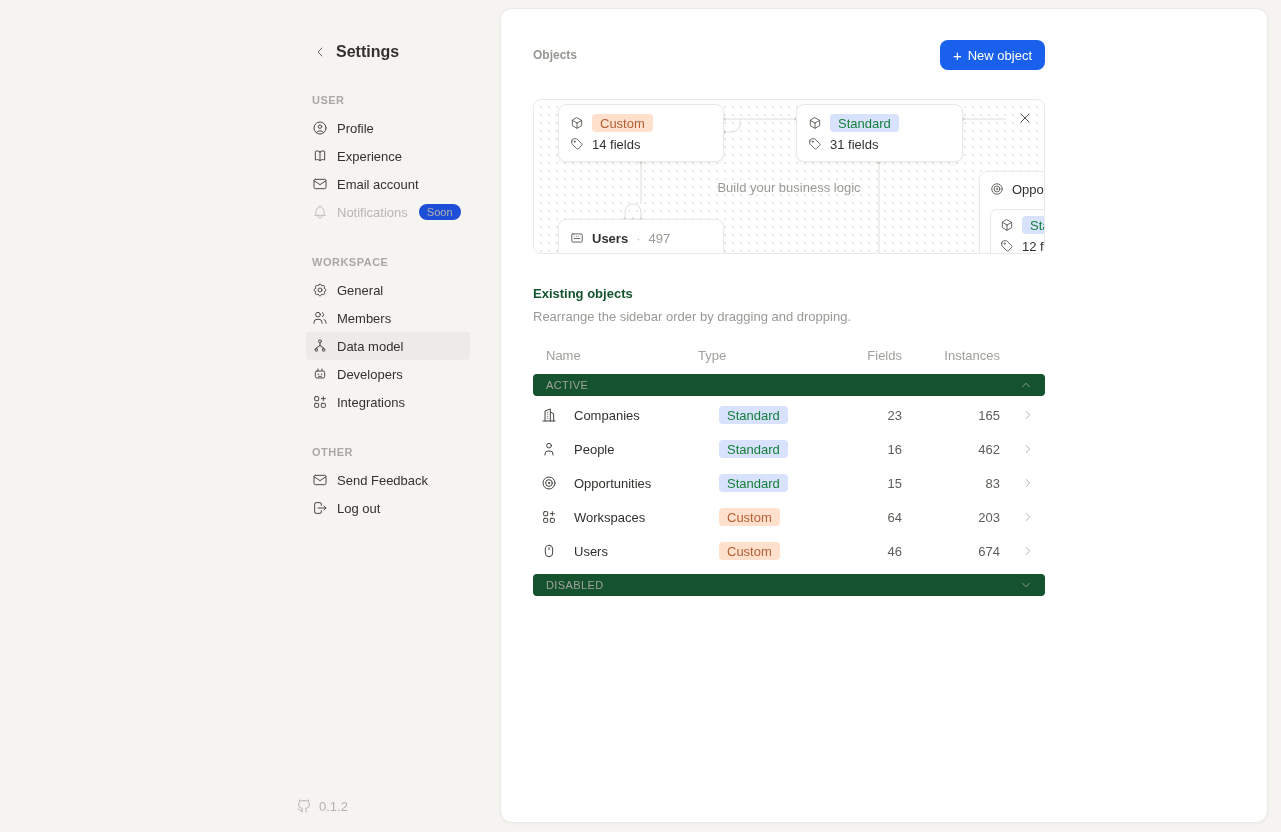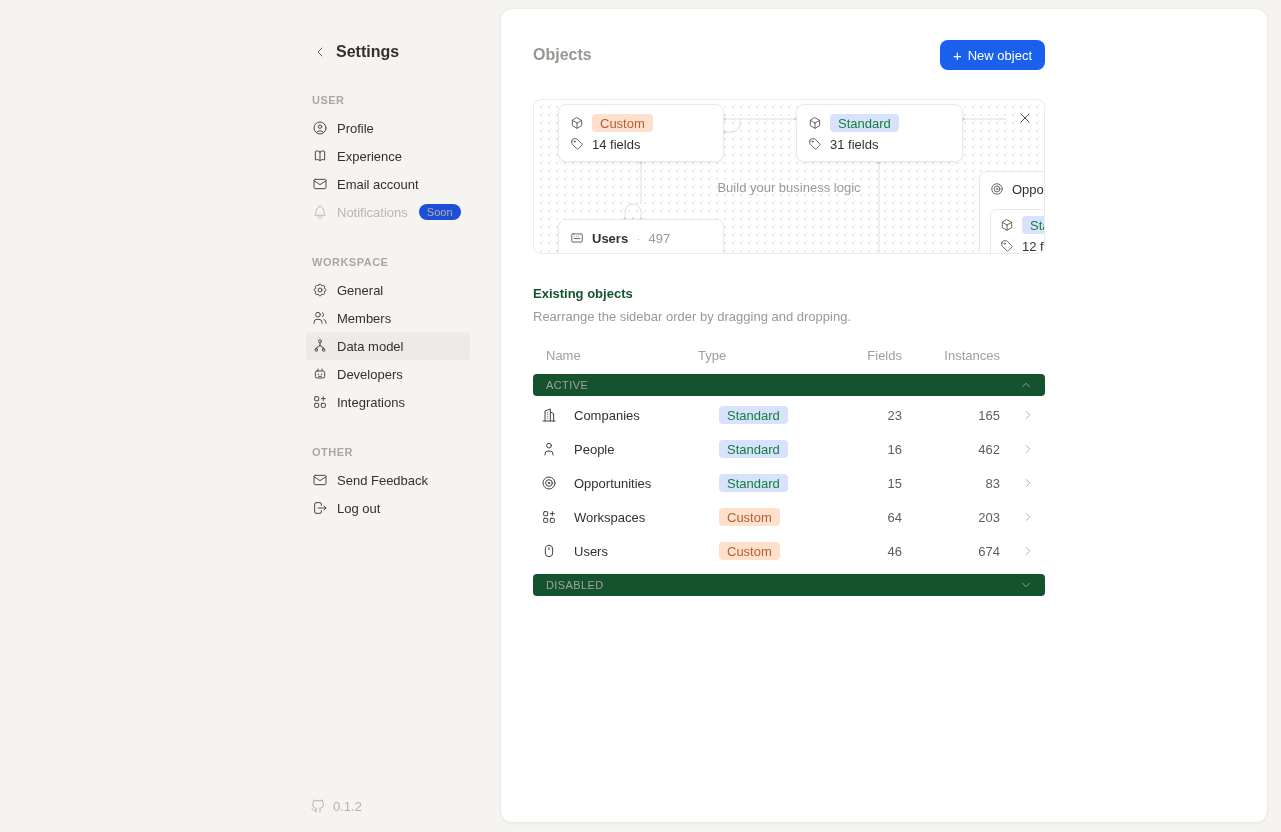--- a/index.html
+++ b/index.html
@@ -20,32 +20,32 @@
   .side-title svg { color:#66645f; cursor:pointer; }
   .side-section { margin-top:26px; }
   .side-section:first-of-type { margin-top:0; }
   .side-label { font-size:11px; font-weight:600; letter-spacing:.5px; color:#aaa8a4; padding:0 6px; height:20px; display:flex; align-items:center; margin-bottom:4px; }
   .side-item { display:flex; align-items:center; gap:9px; height:28px; padding:0 6px; border-radius:4px; color:#33312e; cursor:pointer; }
   .side-item svg { color:#4b4946; }
   .side-item.selected { background:#ecebe8; }
   .side-item.disabled { color:#b9b7b3; }
   .side-item.disabled svg { color:#c0beba; }
   .pill { margin-left:2px; background:#1d4ed8; color:#b3b1ad; font-size:11px; border-radius:10px; padding:2px 8px; }
-  .side-version { position:absolute; left:304px; top:798px; display:flex; align-items:center; gap:7px; padding:0 6px; color:#b4b2ae; }
+  .side-version { position:absolute; left:290px; top:798px; display:flex; align-items:center; gap:7px; padding:0 6px; color:#b4b2ae; }
   .side-version svg { color:#b4b2ae; }
 
   
   .main-panel {
     position:absolute; left:500px; top:8px; width:768px; height:815px;
     background:#ffffff; border:1px solid #eceae6; border-radius:12px;
     box-shadow:0 1px 3px rgba(0,0,0,.04);
   }
   .content { width:512px; margin-left:32px; }
   .content-header { display:flex; align-items:center; justify-content:space-between; margin-top:30px; height:32px; }
-  .page-title { font-size:16px; font-weight:600; color:#999792; }
+  .page-title { font-size:12px; font-weight:600; color:#999792; }
   .btn-primary {
     display:flex; align-items:center; gap:6px; background:#1961ed; color:#fff;
     border:none; border-radius:8px; height:30px; padding:0 13px; font-size:13px; font-weight:500;
     font-family:inherit; cursor:pointer;
   }
   .btn-primary .plus { font-size:15px; font-weight:400; line-height:1; }
 
   
   .banner {
     position:relative; margin-top:28px; height:155px;

